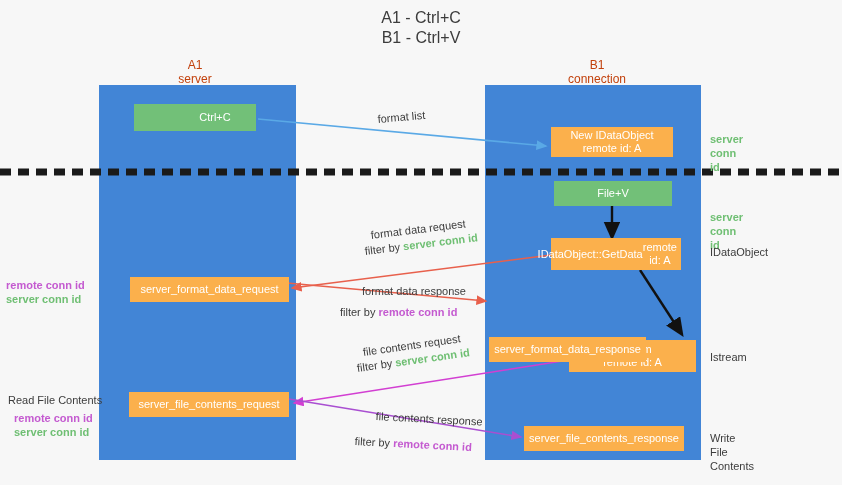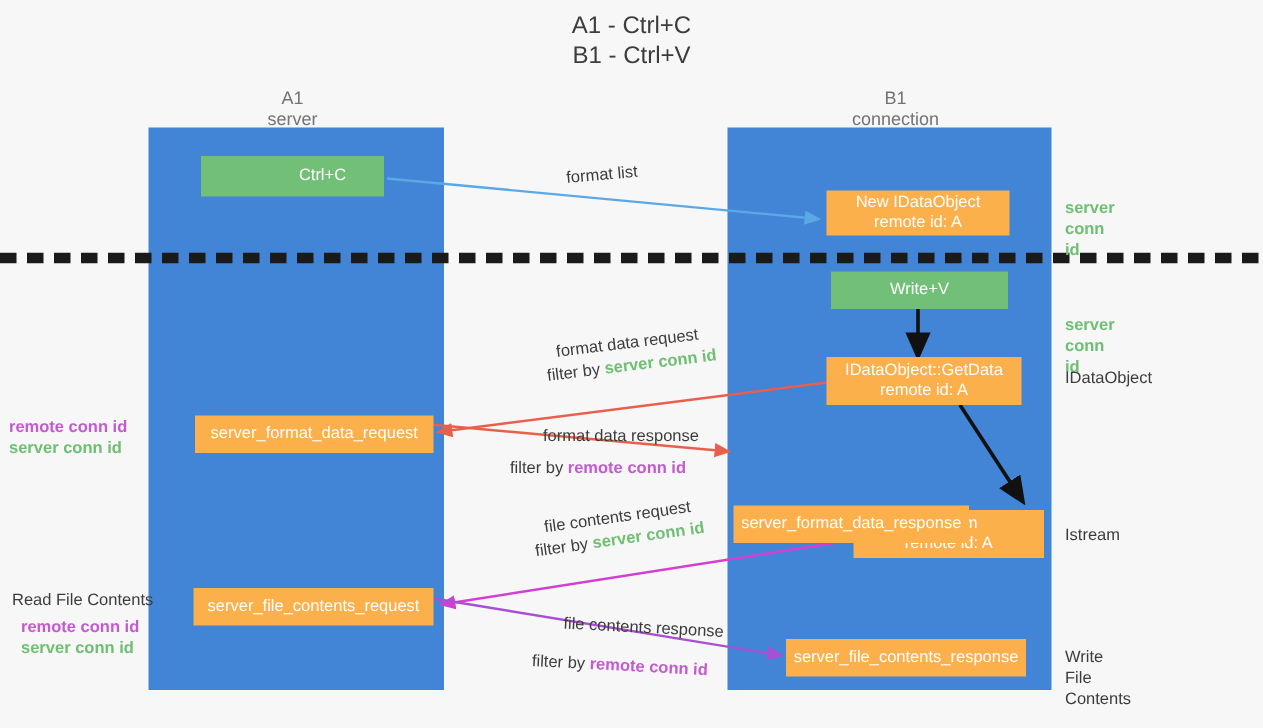--- a/index.html
+++ b/index.html
@@ -14,21 +14,21 @@
   #stage{position:relative;width:732px;height:485px;}
   svg.layer{position:absolute;left:0;top:0;width:842px;height:485px;pointer-events:none;}
   .abs{position:absolute;}
 
   .title{
     left:0;top:8px;width:842px;text-align:center;
     font-size:16px;line-height:20px;color:#3c3c3c;
   }
 
   .colhead{
-    text-align:center;font-size:12px;line-height:14px;color:#737373;
+    text-align:center;font-size:12px;line-height:14px;color:#c2410c;
   }
   .colhead .l1{display:block;}
   .colhead .l2{display:block;}
 
   .lane{
     background:#4285d6;
   }
 
   .box{
     position:absolute;
@@ -118,24 +118,24 @@
   <div class="box green" style="left:134px;top:104px;width:122px;height:27px;padding-left:44px;">
     <span>Ctrl+C</span>
   </div>
 
   <div class="box orange" style="left:551px;top:127px;width:122px;height:30px;flex-direction:column;">
     <span class="two">New IDataObject</span>
     <span class="two">remote id: A</span>
   </div>
 
   <div class="box green" style="left:554px;top:181px;width:118px;height:25px;">
-    <span>Write+V</span>
+    <span>File+V</span>
   </div>
 
-  <div class="box orange" style="left:551px;top:238px;width:130px;height:32px;flex-direction:column;">
+  <div class="box orange" style="left:551px;top:238px;width:130px;height:32px;flex-direction:row;justify-content:flex-end;">
     <span class="two">IDataObject::GetData</span>
     <span class="two">remote id: A</span>
   </div>
 
   <div class="box orange" style="left:569px;top:340px;width:127px;height:32px;flex-direction:column;">
     <span class="two">IStream</span>
     <span class="two">remote id: A</span>
   </div>
 
   <div class="box orange" style="left:130px;top:277px;width:159px;height:25px;">

